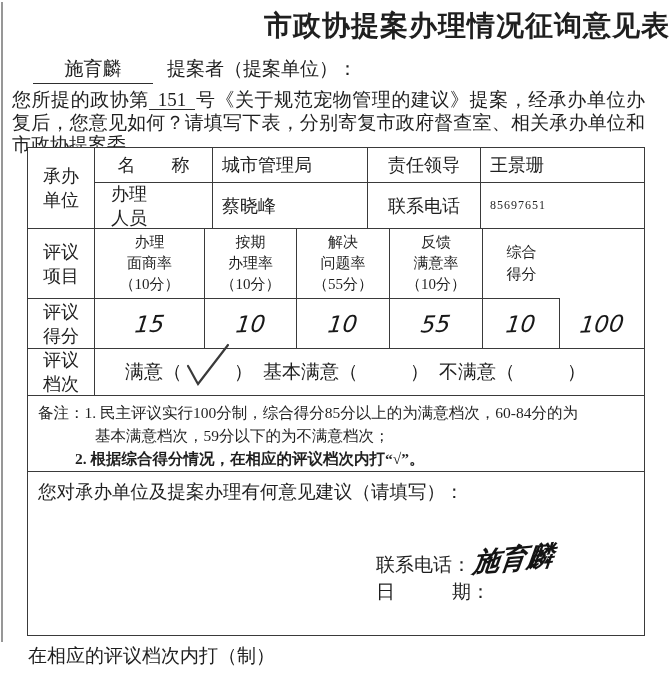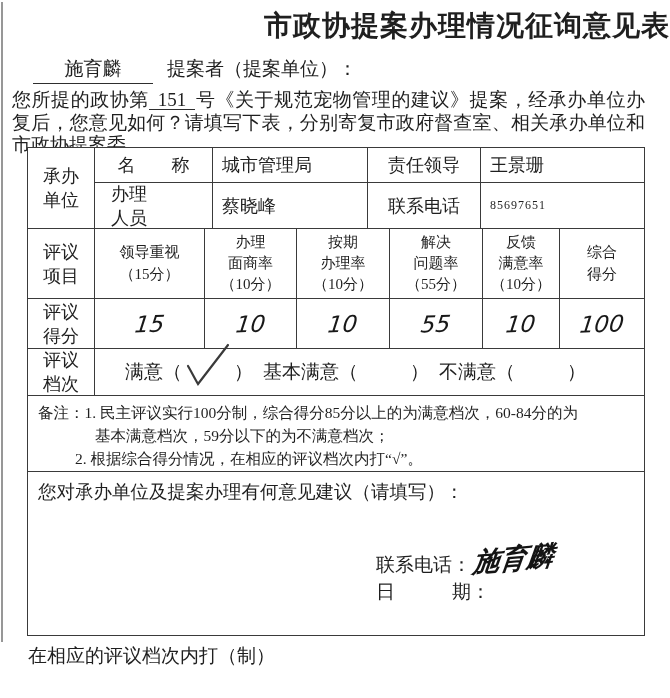--- a/index.html
+++ b/index.html
@@ -99,21 +99,21 @@
 
   .remarks {
     border-bottom:1px solid #3a3a3a;
     box-sizing:border-box;
     height:76px;
     padding:5px 10px 0 10px;
     font-size:15.5px;
     line-height:23px;
   }
   .remark-cont { padding-left:57px; }
-  .remark-2    { padding-left:37px; }
+  .remark-2    { padding-left:37px;font-weight:bold; }
 
   .opinion {
     box-sizing:border-box;
     height:163px;
     padding:7px 10px 0 10px;
     font-size:18.5px;
   }
   .sign-block { margin:44px 0 0 338px; font-size:19px; line-height:27px; }
   .sign-row { white-space:nowrap; }
   .sig {
@@ -156,22 +156,20 @@
     <div class="c padl16 pre">办理
 人员</div>
     <div class="c padl8">蔡晓峰</div>
     <div class="c center">联系电话</div>
     <div class="c padl8 last num-val">85697651</div>
   </div>
 
   <div class="grid sec-head">
     <div class="c center pre">评议
 项目</div>
-    <div class="c center pre small">领导重视
-（15分）</div>
     <div class="c center pre small">办理
 面商率
 （10分）</div>
     <div class="c center pre small">按期
 办理率
 （10分）</div>
     <div class="c center pre small">解决
 问题率
 （55分）</div>
     <div class="c center pre small">反馈

